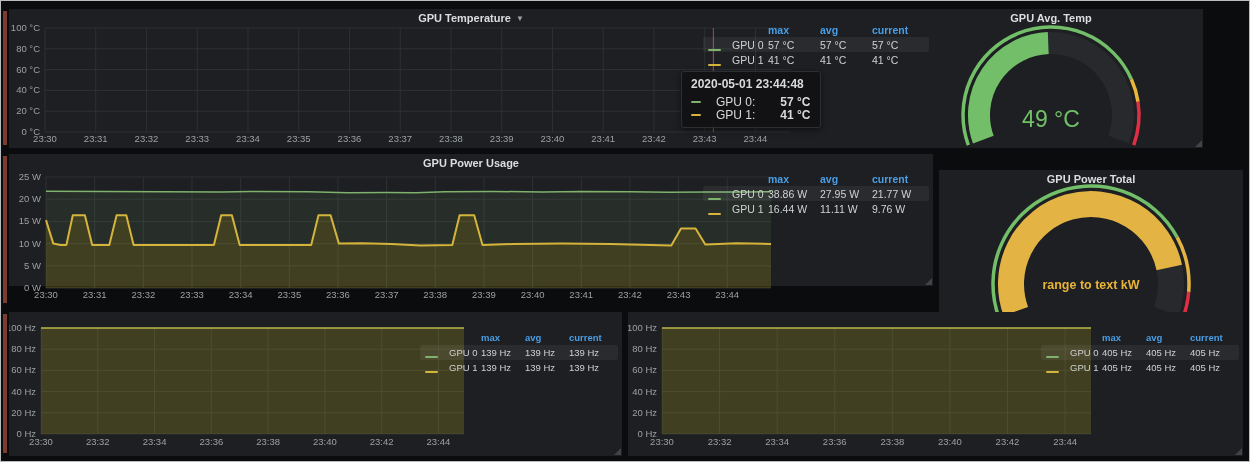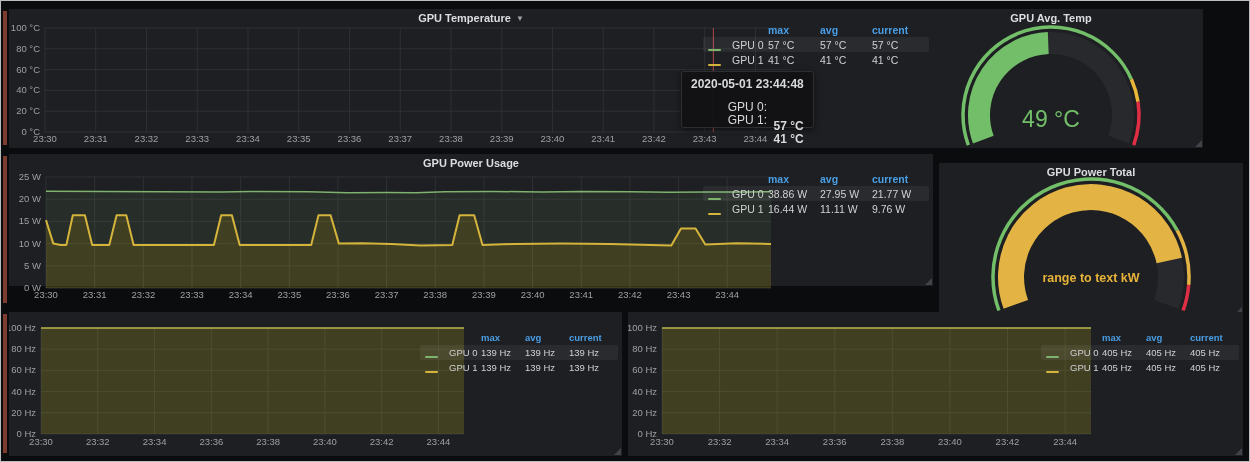--- a/index.html
+++ b/index.html
@@ -19,21 +19,21 @@
   .lmark{display:inline-block;width:13px;height:2px;border-radius:1px;}
   .lval{width:52px;text-align:left;white-space:nowrap;}
   .legend.narrow{font-size:9.5px;}
   .legend.narrow .lval{width:44px;}
   .lrow.head{color:#4a9ee5;font-weight:bold;}
   .lrow.head .lval{cursor:pointer;}
   .tooltip{position:absolute;left:672px;top:62px;z-index:5;background:rgba(18,18,20,0.96);
         border:1px solid #2c2e31;border-radius:3px;padding:5px 9px 6px;min-width:108px;
         font-size:12px;color:#d8d9da;box-shadow:0 2px 6px rgba(0,0,0,.5);}
   .tt-time{font-weight:bold;margin-bottom:4px;white-space:nowrap;}
-  .tt-row{display:flex;align-items:center;gap:5px;height:13px;flex-direction:column;}
+  .tt-row{display:flex;align-items:center;gap:15px;height:13px;}
   .tt-row .v{font-weight:bold;margin-left:auto;padding-left:10px;}
   .resize-handle{position:absolute;right:1px;bottom:1px;width:0;height:0;
         border-left:7px solid transparent;border-bottom:7px solid #45484c;opacity:.9;}
   .edge-strip{position:absolute;left:2px;width:4px;z-index:2;}
 </style>
 </head>
 <body>
 
 <div class="page">
 
@@ -223,21 +223,21 @@
             <span>GPU 1</span>
           </span>
           <span class="lval">16.44 W</span>
           <span class="lval">11.11 W</span>
           <span class="lval">9.76 W</span>
         </div>
       </div>
     <div class="resize-handle"></div>
   </div>
 
-  <div class="panel" style="left:938px;top:162px;width:304px;height:152px;">
+  <div class="panel" style="left:938px;top:169px;width:304px;height:152px;">
     <div class="panel-title">
       <span>GPU Power Total</span>
     </div>
     <svg id="gauge-power-total" width="304" height="152" viewBox="0 0 304 152">
         <path d="M76.82,141.36 A80,80 0 1 1 227.18,141.36" fill="none" stroke="#27292c" stroke-width="26"></path>
         <path d="M76.82,141.36 A80,80 0 1 1 230.28,97.50" fill="none" stroke="#e3b344" stroke-width="26"></path>
         <path d="M59.91,147.52 A98,98 0 0 1 238.21,67.39" fill="none" stroke="#73bf69" stroke-width="3.5"></path>
         <path d="M238.21,67.39 A98,98 0 0 1 249.68,121.86" fill="none" stroke="#e3b344" stroke-width="3.5"></path>
         <path d="M249.68,121.86 A98,98 0 0 1 244.09,147.52" fill="none" stroke="#e02f44" stroke-width="3.5"></path>
         <text x="152" y="119" text-anchor="middle" font-size="12.5" font-weight="bold" fill="#e8b339">range to text kW</text>

